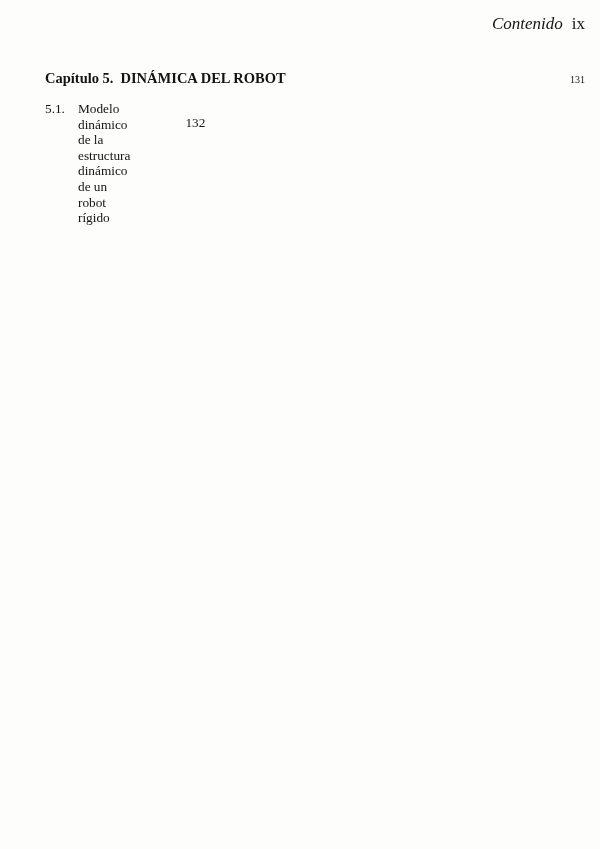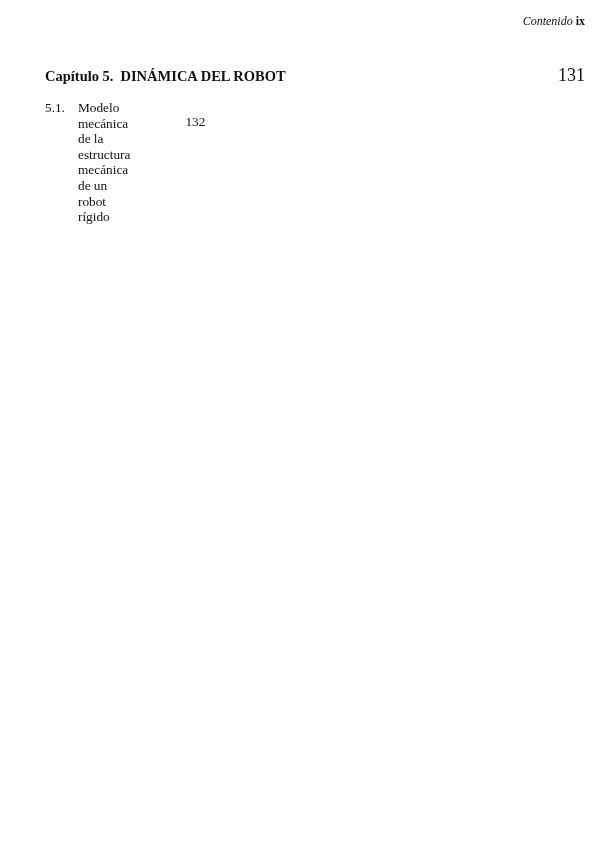--- a/index.html
+++ b/index.html
@@ -13,37 +13,37 @@
     background:#fdfdfb;
     color:#131313;
     padding:14px 15px 10px 45px;
     overflow:hidden;
   }
 
   .header {
     display:flex;
     justify-content:flex-end;
     align-items:baseline;
-    font-size:12px;
+    font-size:17px;
     margin-bottom:6px;
   }
   .header-title { font-style:italic; }
-  .header-page  { font-weight:bold; margin-left:3px; }
+  .header-page  { font-weight:normal; margin-left:9px; }
 
   .chapter-heading {
     display:flex;
     align-items:baseline;
     margin-top:36px;
     margin-bottom:14px;
     font-size:14.5px;
     text-align:right;
   }
   .ch-label { font-weight:bold; white-space:nowrap; }
   .ch-title { font-weight:bold; margin-left:7px; white-space:nowrap; }
-  .ch-page  { margin-left:auto; font-weight:normal; font-size:18px; }
+  .ch-page  { margin-left:auto; font-weight:normal; font-size:10px; }
 
   .entry {
     display:flex;
     font-size:13.3px;
     line-height:15.6px;
   }
   .entry .num  { flex:0 0 auto; white-space:nowrap; }
   .level-1 .num { width:33px; }
   .entry .text { flex:1 1 auto; }
   .entry .text .line { display:block; }
@@ -59,18 +59,18 @@
   </div>
   <div id="toc">
       <div class="chapter-heading">
         <span class="ch-label">Capítulo 5.</span>
         <span class="ch-title">DINÁMICA DEL ROBOT</span>
         <span class="ch-page">131</span>
       </div>
       <div class="entry level-1">
         <span class="num">5.1.</span>
         <span class="text">
-          <span class="line">Modelo mecánica de la estructura mecánica de un robot rígido</span>
+          <span class="line">Modelo dinámico de la estructura dinámico de un robot rígido</span>
         </span>
         <span class="page">132</span>
       </div>
     </div>
 </div>
 
 </body></html>

